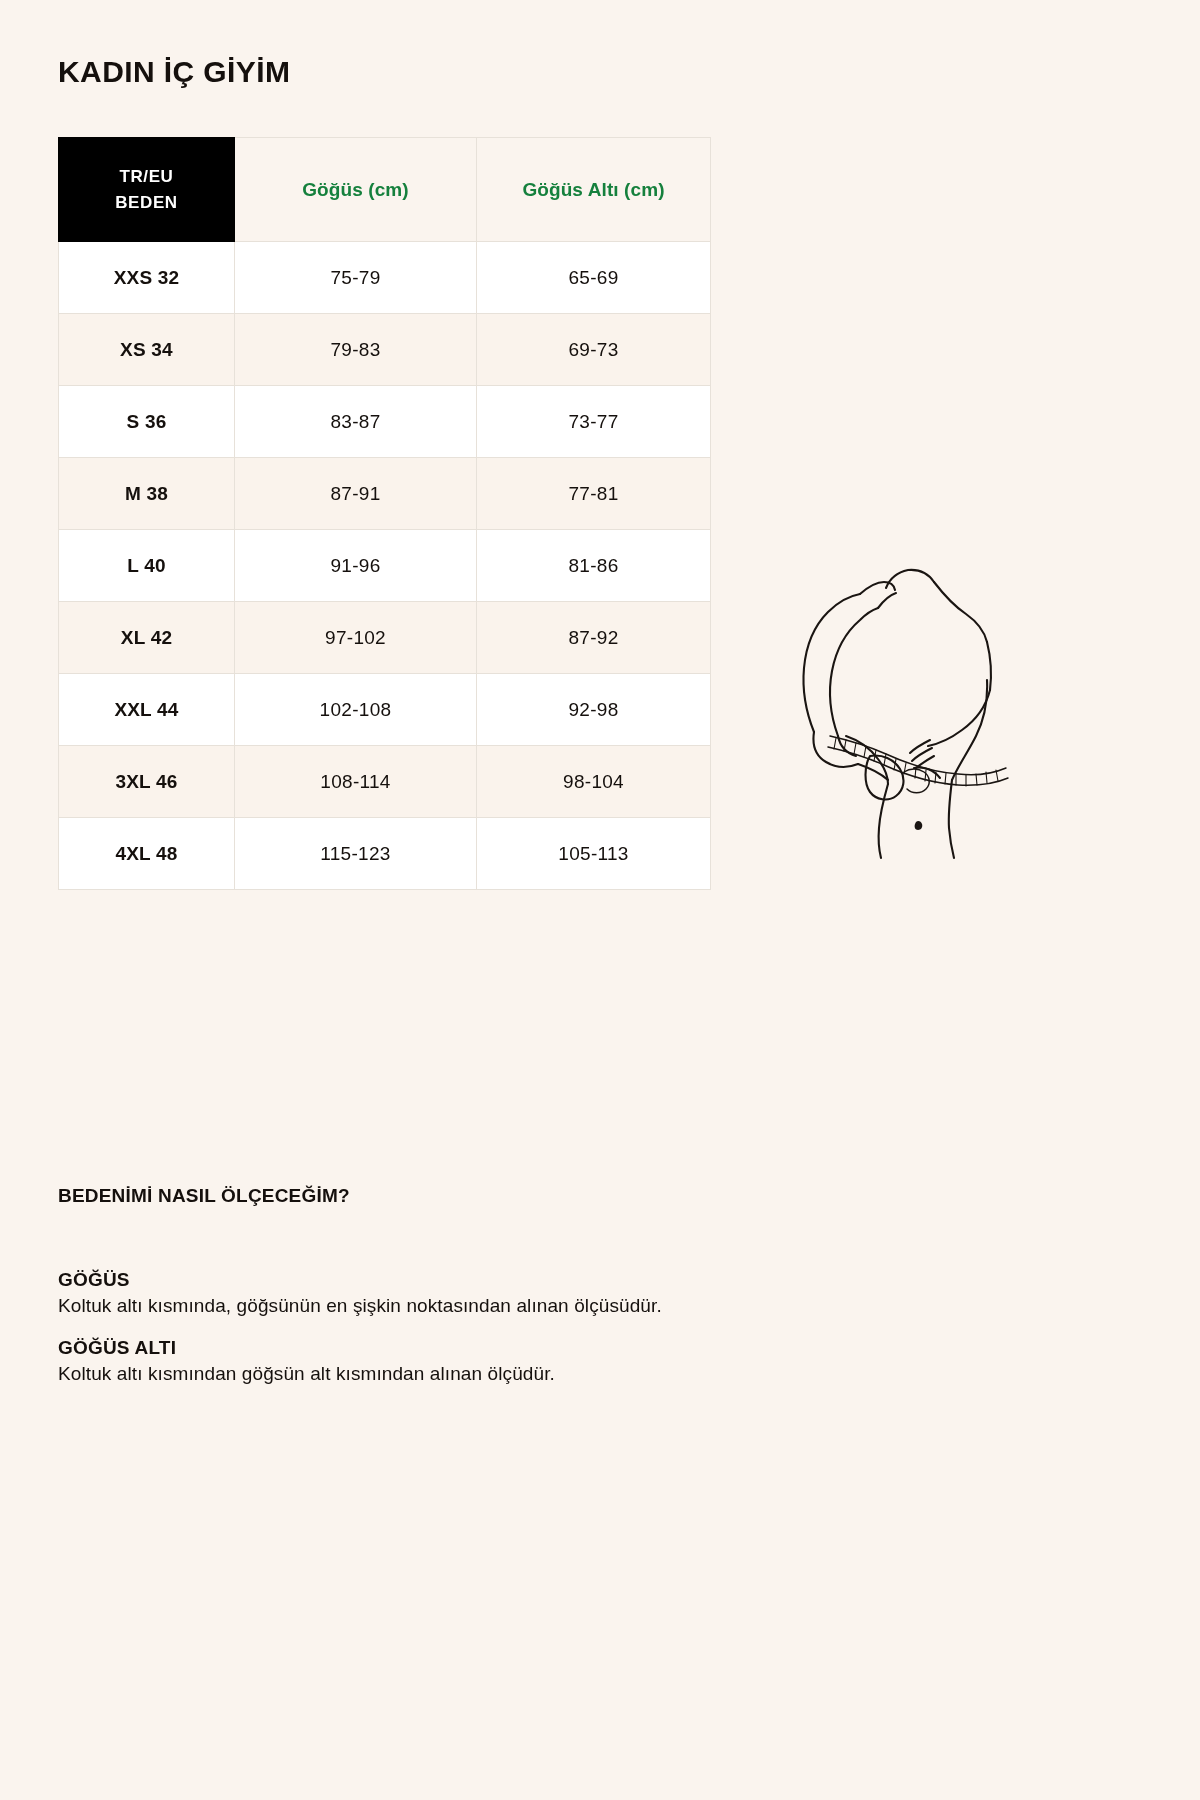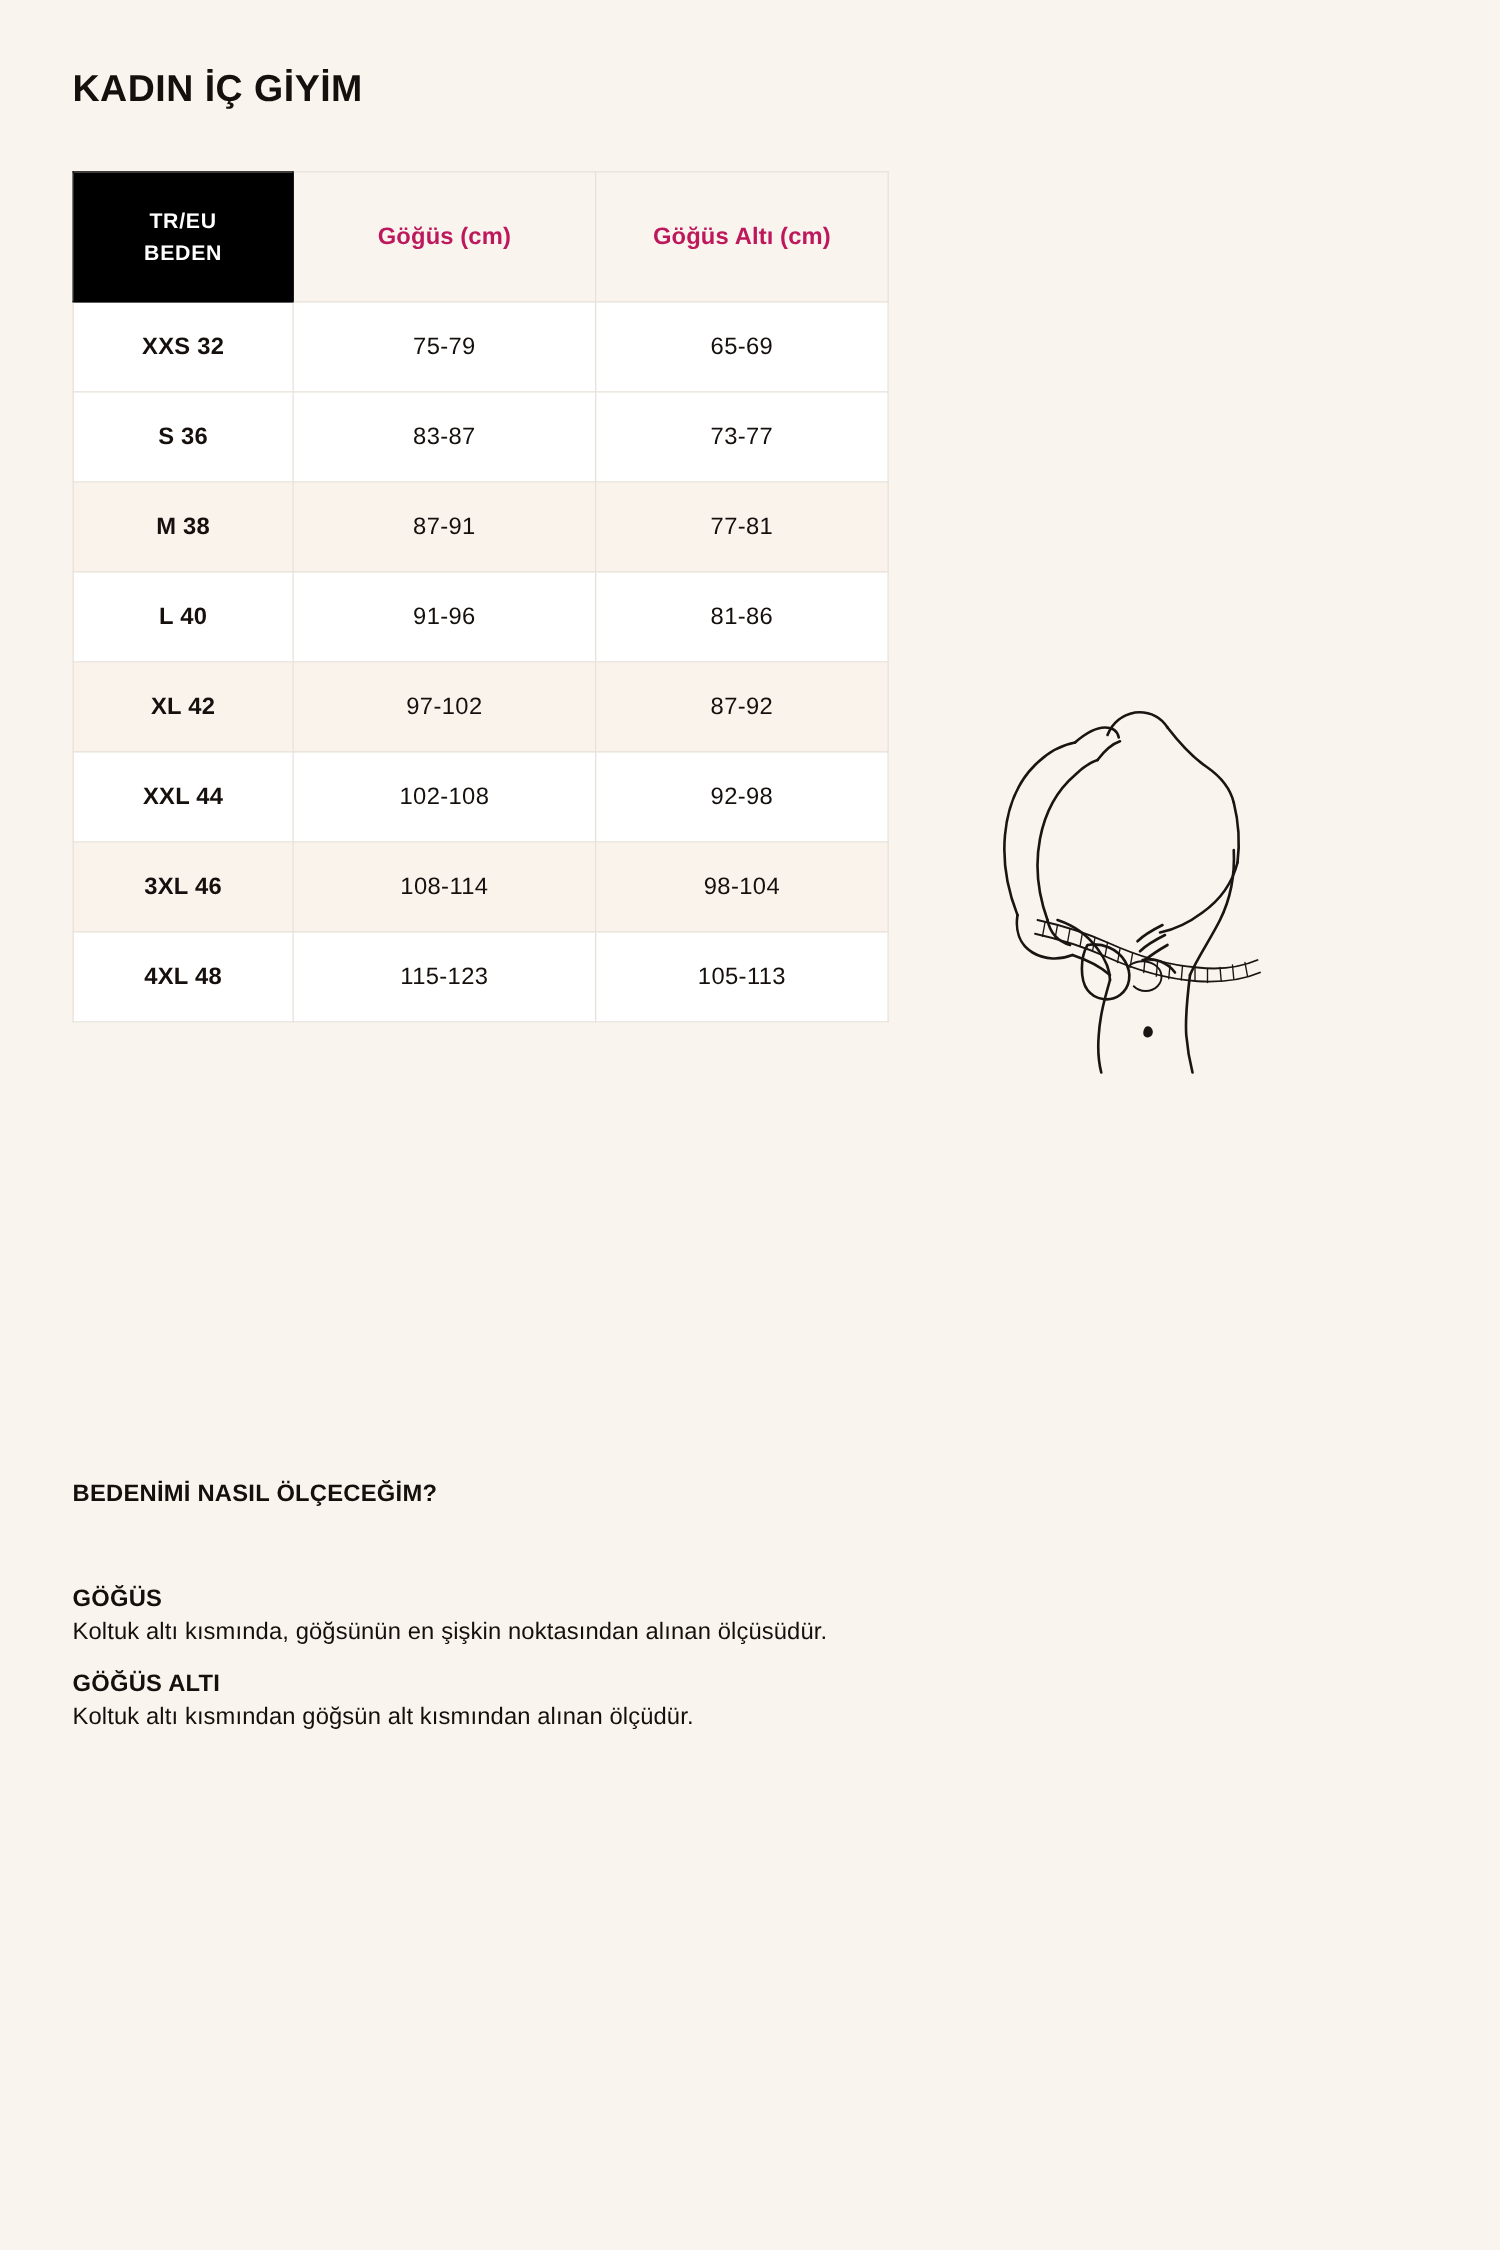--- a/index.html
+++ b/index.html
@@ -55,21 +55,21 @@
     border: 1px solid #e7e1d9;
     text-align: center;
     vertical-align: middle;
   }
 
   .size-table thead th {
     height: 104px;
     font-size: 19px;
     font-weight: 700;
     background: #faf4ee;
-    color: #be185d;
+    color: #15803d;
     letter-spacing: 0.1px;
   }
 
   .size-table thead th.corner {
     background: #000000;
     color: #ffffff;
     font-size: 17px;
     line-height: 1.5;
     letter-spacing: 0.6px;
     border-color: #000000;
@@ -153,20 +153,25 @@
         </th>
         <th>Göğüs (cm)</th>
         <th>Göğüs Altı (cm)</th>
       </tr>
     </thead>
     <tbody>
       <tr class="odd">
         <td class="size-name">XXS 32</td>
         <td class="measure">75-79</td>
         <td class="measure">65-69</td>
+      </tr>
+      <tr class="even">
+        <td class="size-name">XS 34</td>
+        <td class="measure">79-83</td>
+        <td class="measure">69-73</td>
       </tr>
       <tr class="odd">
         <td class="size-name">S 36</td>
         <td class="measure">83-87</td>
         <td class="measure">73-77</td>
       </tr>
       <tr class="even">
         <td class="size-name">M 38</td>
         <td class="measure">87-91</td>
         <td class="measure">77-81</td>

